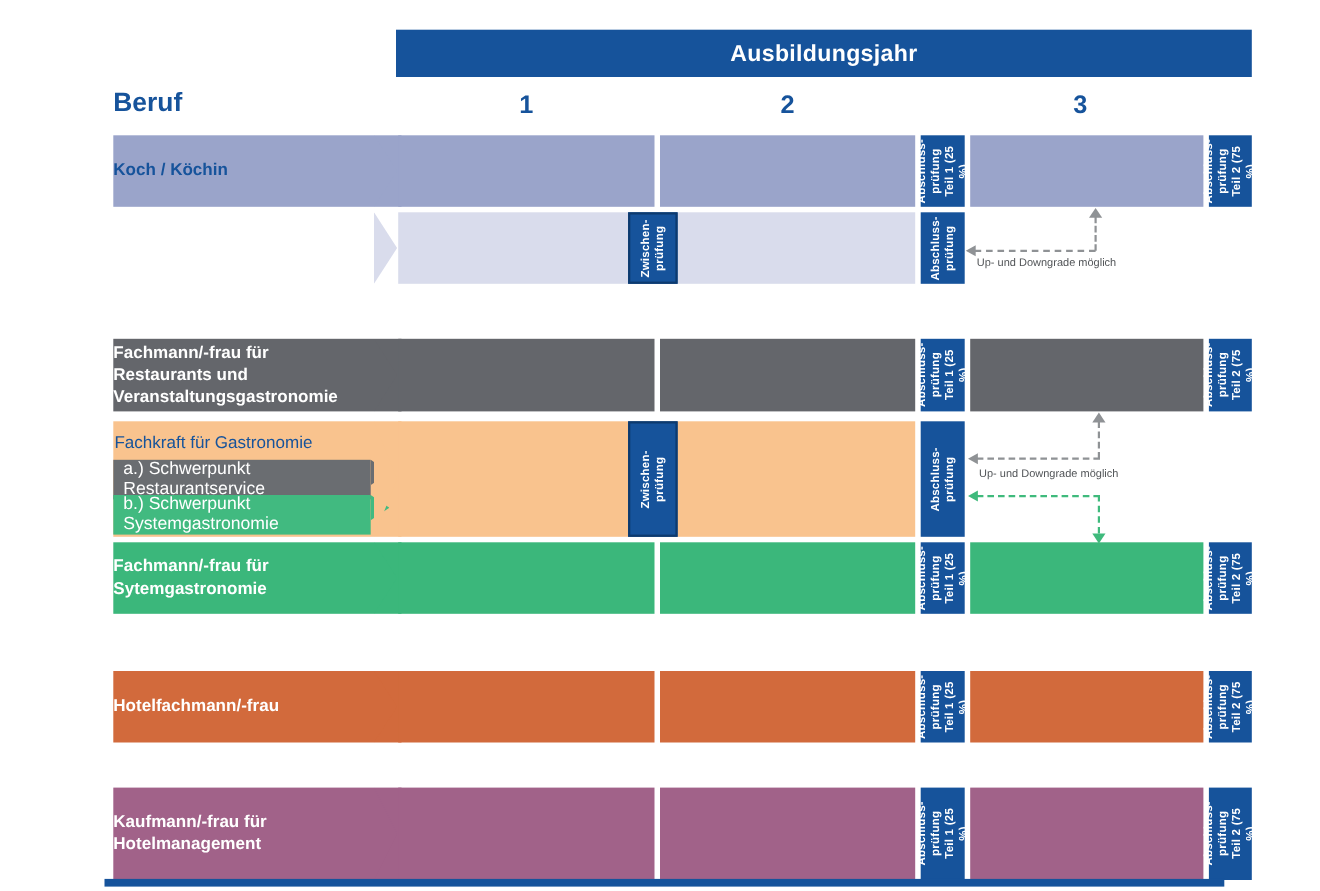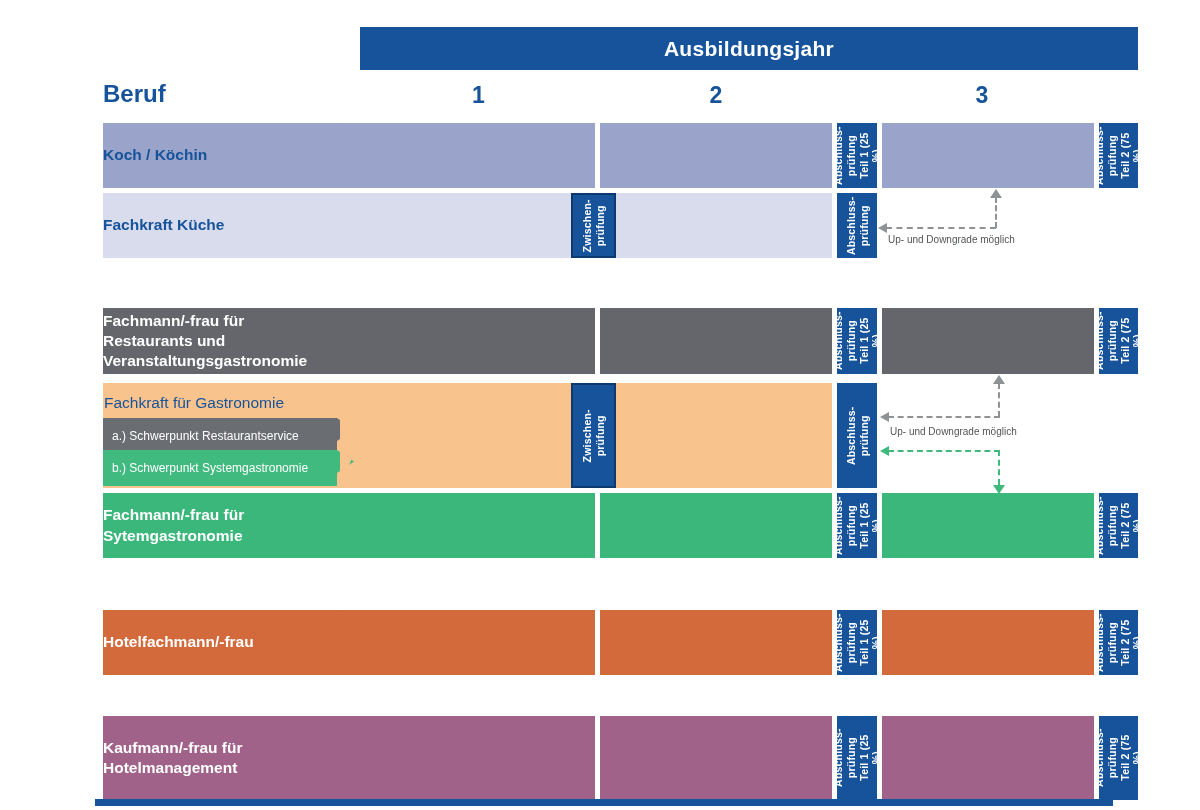--- a/index.html
+++ b/index.html
@@ -33,21 +33,21 @@
   .x1{left:837px;width:40px}.x2{left:1099px;width:39px}
   .zw{position:absolute;left:571px;width:45px;height:100%;background:var(--navy);color:#fff;
       border:2px solid #0d3a6e;box-sizing:border-box;
       display:flex;align-items:center;justify-content:center;}
   .vtext{transform:rotate(-90deg);white-space:pre-line;text-align:center;
          font-weight:bold;font-size:10.5px;line-height:1.22;letter-spacing:.2px;}
 
   
   .r4-title{position:absolute;left:104px;top:11px;font-weight:normal;font-size:15.5px;color:var(--row-text);}
   .chip{position:absolute;left:103px;width:234px;height:36px;box-sizing:border-box;
-        background:var(--chip-color);color:#fff;font-size:12px;
+        background:var(--chip-color);color:#fff;font-size:16px;
         display:flex;align-items:center;padding-left:9px;}
   .chip-tip{position:absolute;left:337px;width:17px;height:23px;background:var(--chip-color);
         clip-path:polygon(0 0,100% 50%,0 100%);}
   .chip-a{top:35px}.tip-a{top:35px}.chip-b{top:67px}.tip-b{top:67px}
 
   
   .dash-v{position:absolute;width:0;border-left:2px dashed var(--arrow-gray);}
   .dash-h{position:absolute;height:0;border-top:2px dashed var(--arrow-gray);}
   .green{border-color:var(--arrow-green);}
   .ah{position:absolute;width:0;height:0;}
@@ -84,21 +84,20 @@
       </div>
     <div class="bar b3"></div>
     <div class="exam x2">
         <div class="vtext">Abschluss-
 prüfung
 Teil 2 (75 %)</div>
       </div>
   </div>
 
   <div class="row" style="top: 193px; height: 65px; --row-color: #d9dcec; --row-text: #16539b;">
-    <div class="lbl">Fachkraft Küche</div>
     <div class="chev"></div>
     <div class="bar b1"></div>
     <div class="bar b2"></div>
     <div class="zw">
         <div class="vtext">Zwischen-
 prüfung</div>
       </div>
     <div class="exam x1">
         <div class="vtext">Abschluss-
 prüfung</div>

